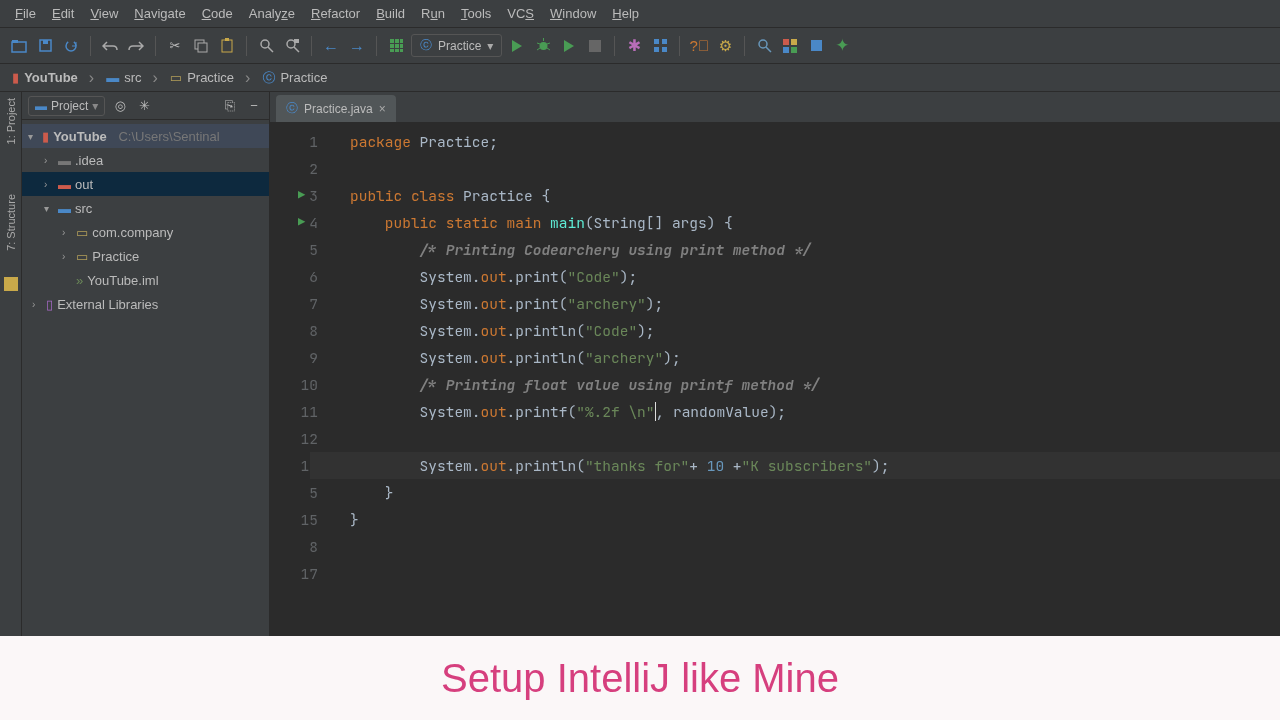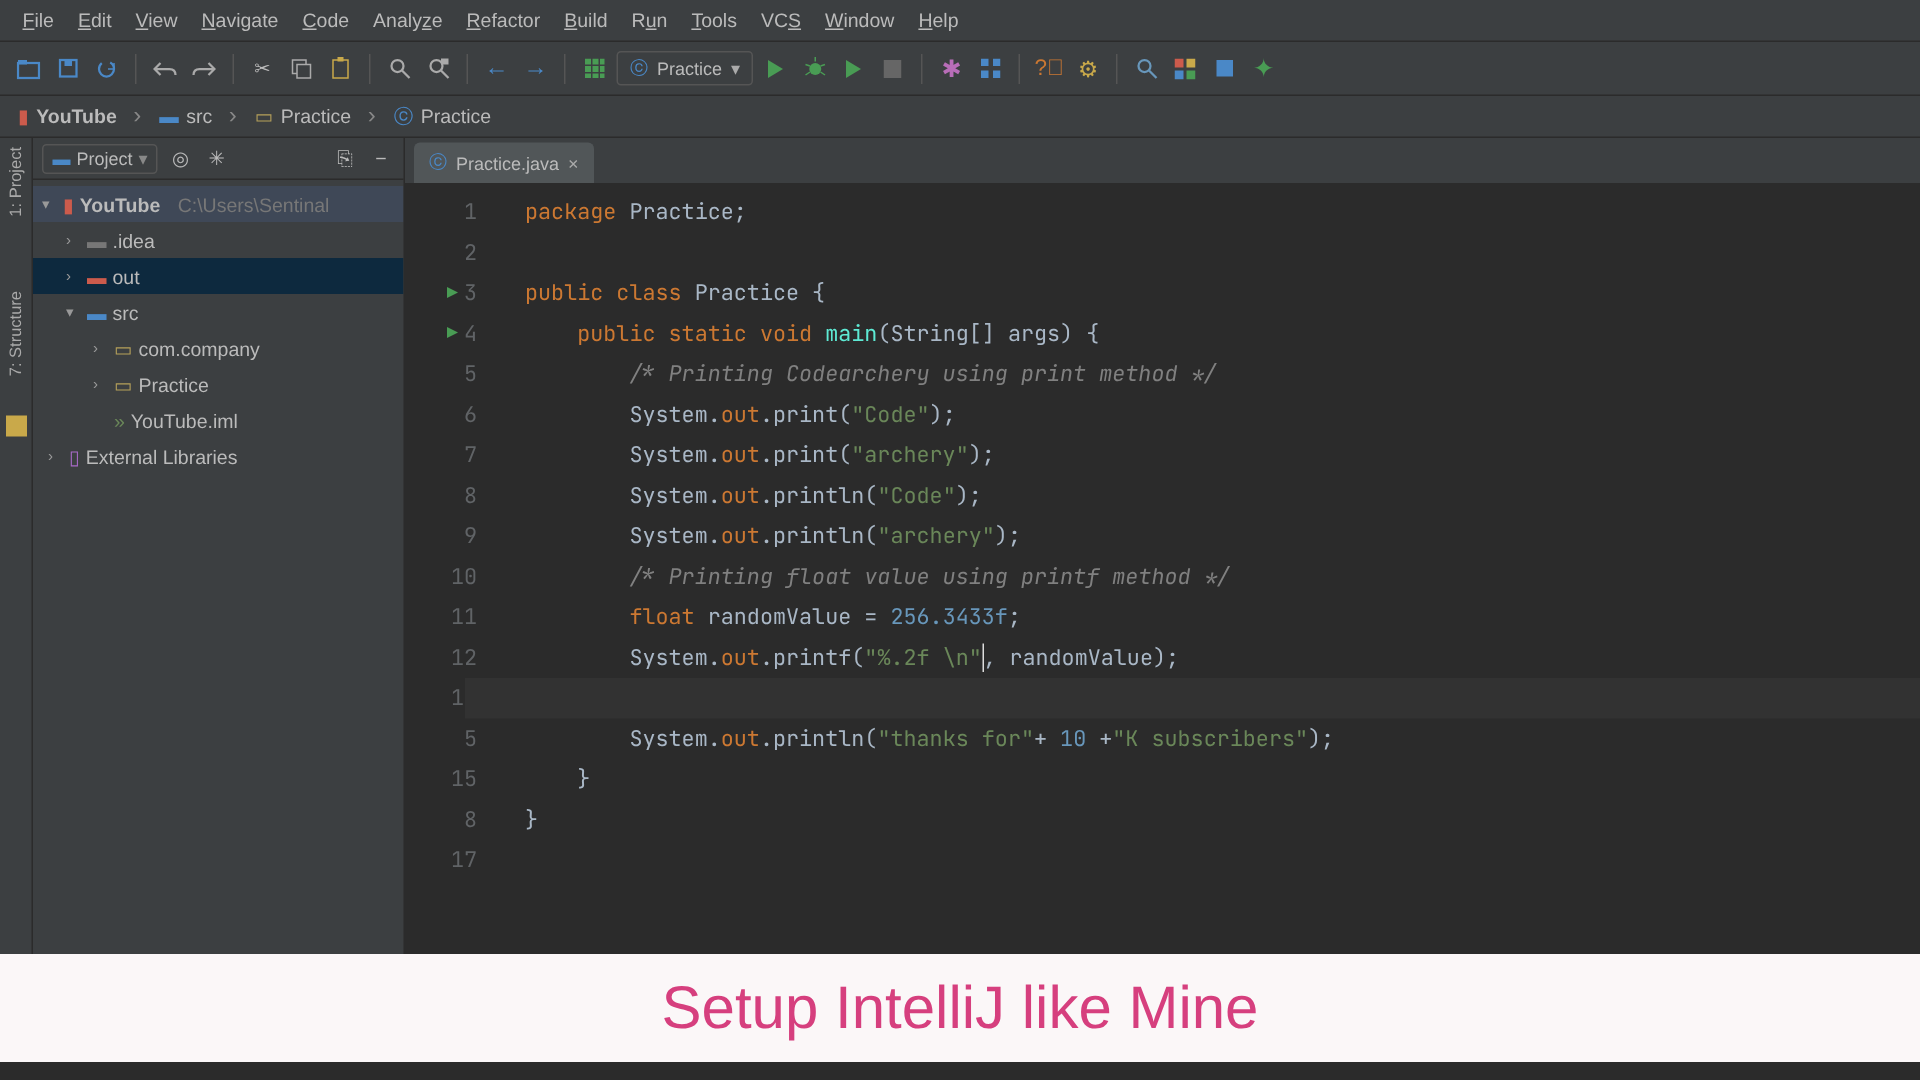--- a/index.html
+++ b/index.html
@@ -37,24 +37,24 @@
   .gutter .run-ico { position:absolute; color:#499c54; font-size:12px; }
   .gutter .bulb { position:absolute; left:38px; }
   .codetext { padding:6px 0 0 20px; position:relative;}
   .codetext .line { height:27px; white-space:pre; }
   .codetext .hl-line { background:#323232; position:absolute; left:-20px; right:-400px; height:27px; top:330px; z-index:0;}
   .codetext .line span { position:relative; z-index:1;}
   .kw { color:#cc7832; }
   .mth{ color:#5eead4; }
   .str{ color:#6a8759; }
   .num{ color:#6897bb; }
-  .cmt{ color:#808080; font-style:italic; }
+  .cmt{ color:#808080; font-style:italic;font-weight:bold; }
   .id { color:#a9b7c6; }
   .caret { border-left:1px solid #ddd; }
-  .banner { height:72px; background:#fbf7f8; display:flex; align-items:center; justify-content:center; }
+  .banner { height:84px; background:#fbf7f8; display:flex; align-items:center; justify-content:center; }
   .banner-text { font-size:40px; font-weight:300; color:#d63f7e; font-family:"Segoe UI Light","Segoe UI",sans-serif;}
   .ico-folder-red { color:#cc5b4c; }
   .ico-folder-blue { color:#4a88c7; }
   .ico-pkg { color:#b39e5a; }
   .ico-class { color:#4a88c7; }
   .proj-ico { color:#cc5b4c; }
   svg { display:block; }
 </style>
 </head>
 <body>
@@ -328,28 +328,27 @@
           <div>5</div>
           <div>15</div>
           <div>8</div>
           <div>17</div>
       </div>
       <div class="codetext">
         <div class="hl-line"></div>
         <div class="line"><span class="kw">package </span><span class="id">Practice;</span></div>
         <div class="line"></div>
         <div class="line"><span class="kw">public class </span><span class="id">Practice {</span></div>
-        <div class="line"><span class="kw">    public static void </span><span class="mth">main</span><span class="id">(String[] args) {</span></div>
+        <div class="line"><span class="kw">    public static main </span><span class="mth">main</span><span class="id">(String[] args) {</span></div>
         <div class="line"><span class="cmt">        /* Printing Codearchery using print method */</span></div>
         <div class="line"><span class="id">        System.</span><span class="kw" style="font-style:normal">out</span><span class="id">.print(</span><span class="str">"Code"</span><span class="id">);</span></div>
         <div class="line"><span class="id">        System.</span><span class="kw" style="font-style:normal">out</span><span class="id">.print(</span><span class="str">"archery"</span><span class="id">);</span></div>
         <div class="line"><span class="id">        System.</span><span class="kw" style="font-style:normal">out</span><span class="id">.println(</span><span class="str">"Code"</span><span class="id">);</span></div>
         <div class="line"><span class="id">        System.</span><span class="kw" style="font-style:normal">out</span><span class="id">.println(</span><span class="str">"archery"</span><span class="id">);</span></div>
         <div class="line"><span class="cmt">        /* Printing float value using printf method */</span></div>
-        <div class="line"><span class="kw">        float </span><span class="id">randomValue = </span><span class="num">256.3433f</span><span class="id">;</span></div>
         <div class="line"><span class="id">        System.</span><span class="kw" style="font-style:normal">out</span><span class="id">.printf(</span><span class="str">"%.2f \n"</span><span class="caret"></span><span class="id">, randomValue);</span></div>
         <div class="line"></div>
         <div class="line"><span class="id">        System.</span><span class="kw" style="font-style:normal">out</span><span class="id">.println(</span><span class="str">"thanks for"</span><span class="id">+ </span><span class="num">10 </span><span class="id">+</span><span class="str">"K subscribers"</span><span class="id">);</span></div>
         <div class="line"><span class="id">    }</span></div>
         <div class="line"><span class="id">}</span></div>
       </div>
     </div>
   </div>
 </div>
 

